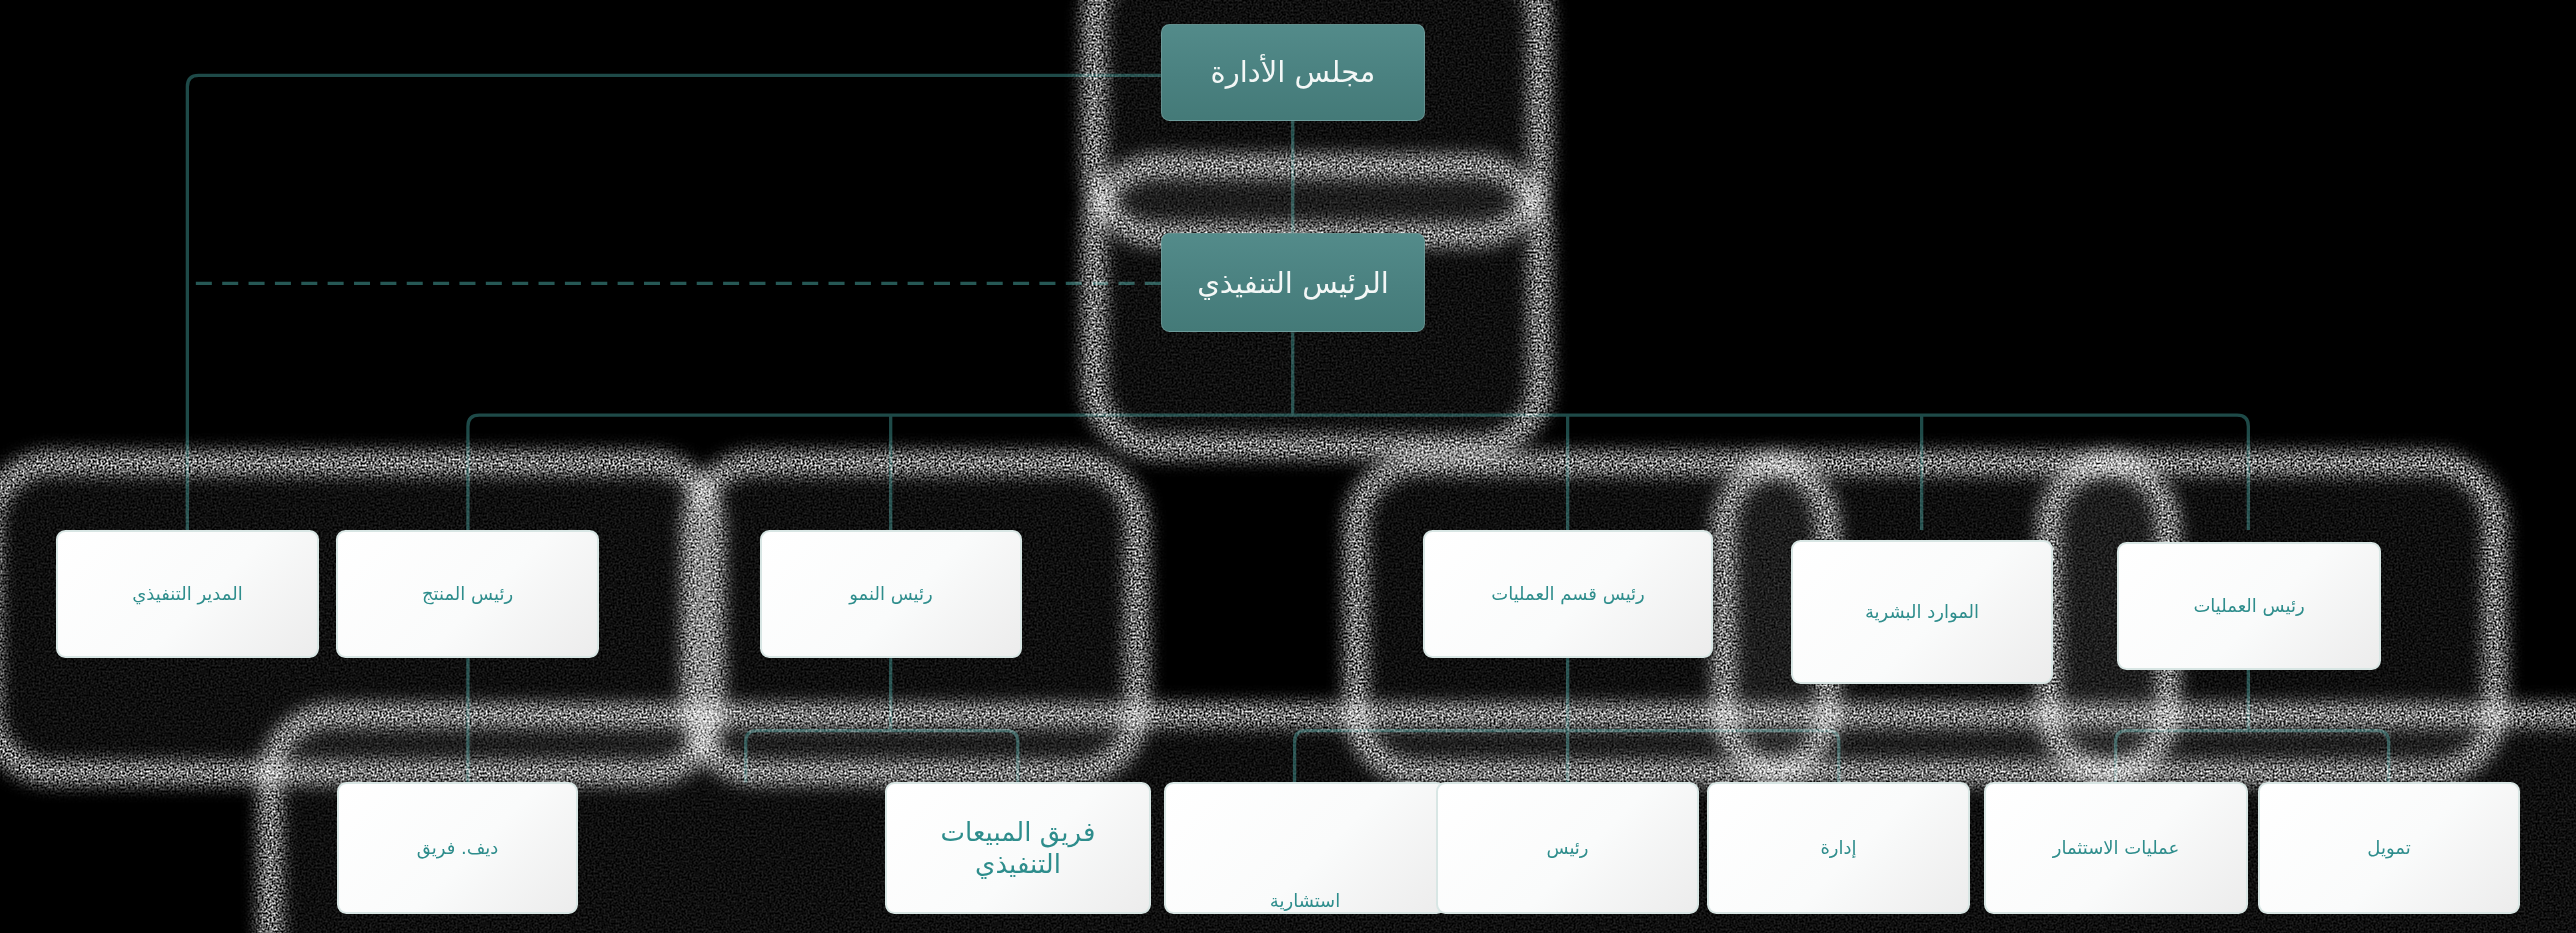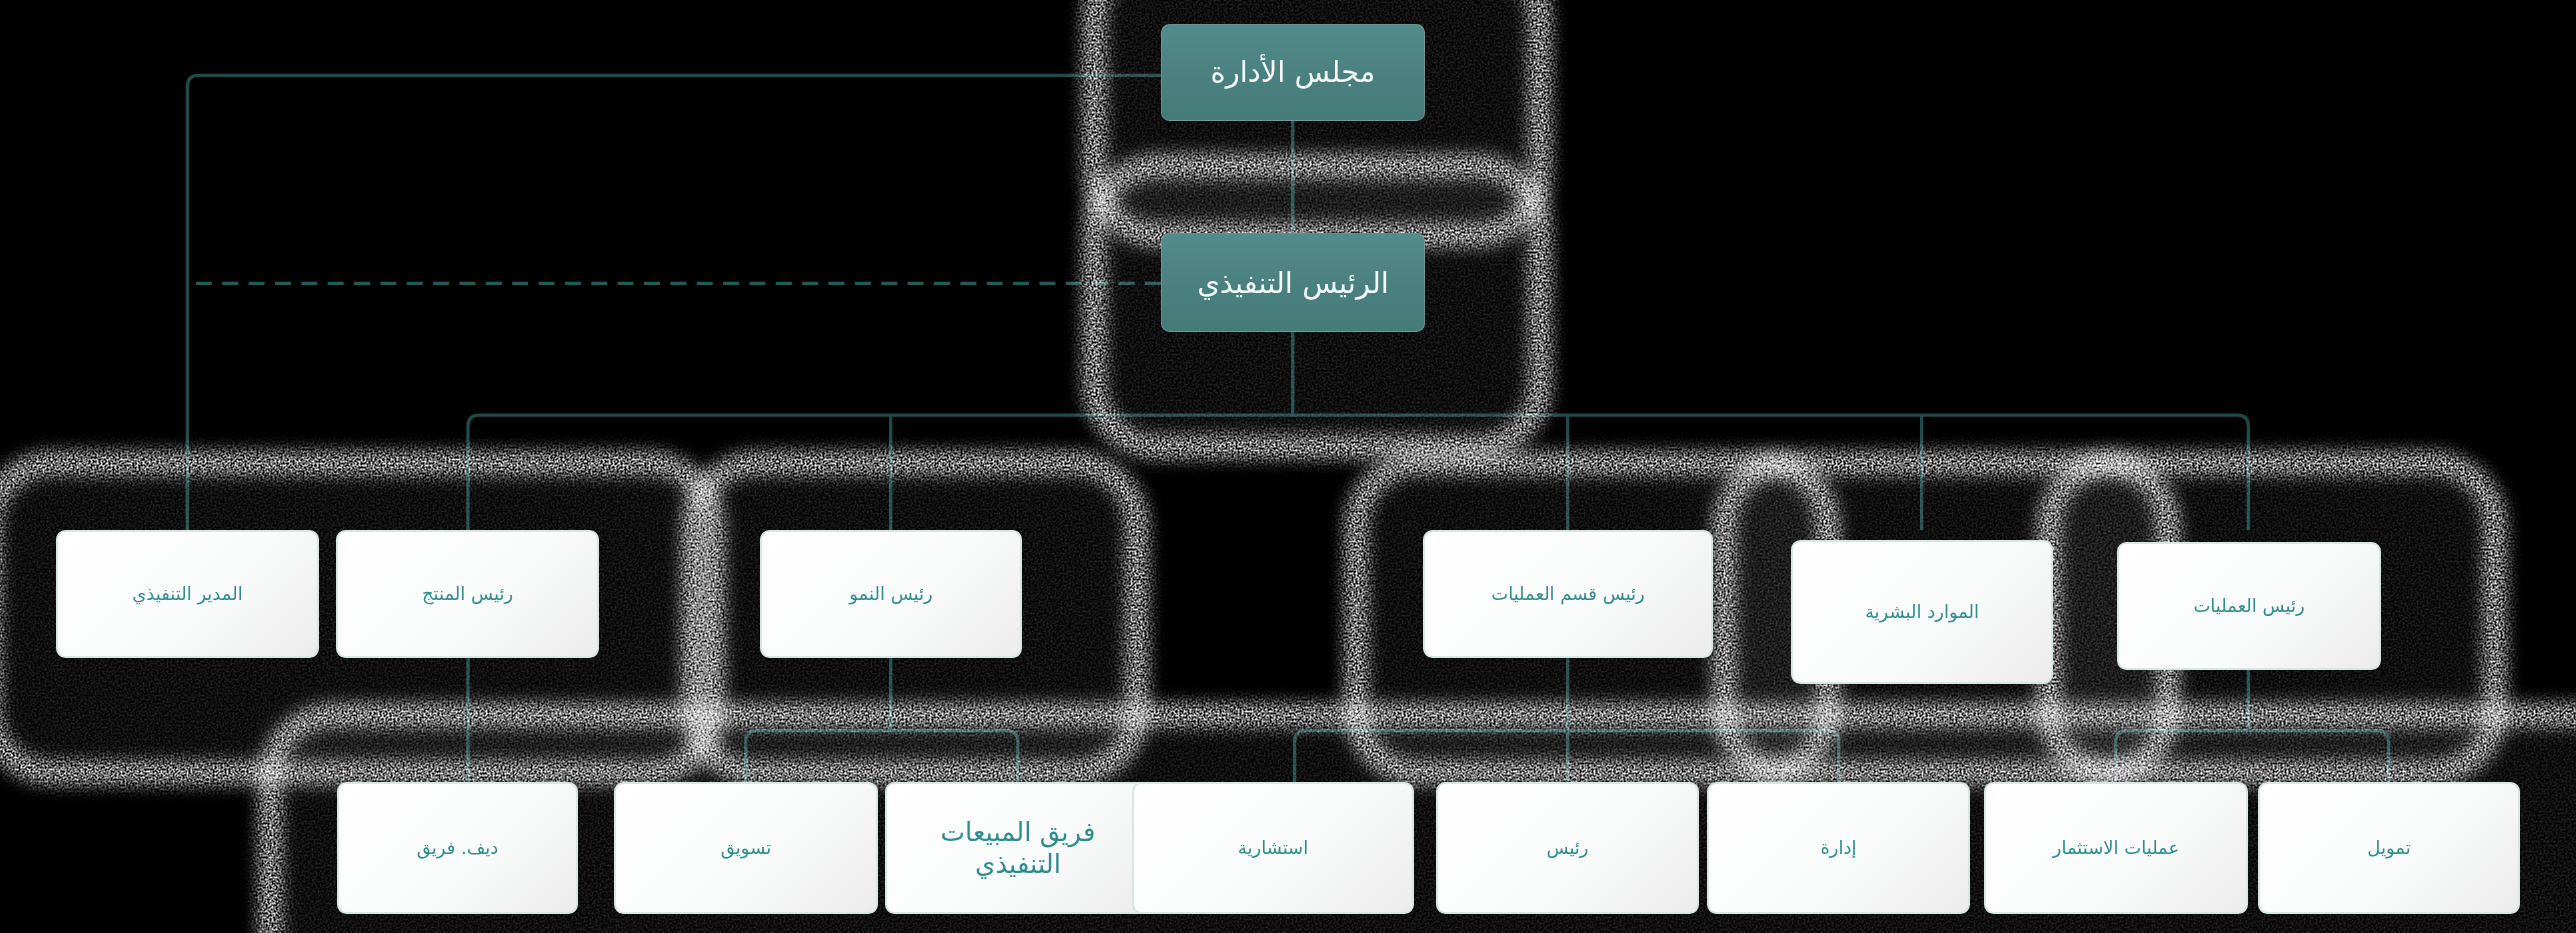--- a/index.html
+++ b/index.html
@@ -124,27 +124,24 @@
   <div class="node secondary" style="left:1791px;top:540px;width:262px;height:144px;">
     <span class="lbl">الموارد البشرية</span>
   </div>
   <div class="node secondary" style="left:2117px;top:530px;width:264px;height:128px;margin-top:12px;">
     <span class="lbl">رئيس العمليات</span>
   </div>
 
   <div class="node secondary" style="left:337px;top:782px;width:241px;height:132px;text-align:right;">
     <span class="lbl">ديف. فريق</span>
   </div>
-  <div class="node secondary" style="left:614px;top:782px;width:264px;height:132px;">
-    <span class="lbl">تسويق</span>
-  </div>
   <div class="node secondary" style="left:885px;top:782px;width:266px;height:132px;font-size:26px;">
     <span class="lbl">فريق المبيعات التنفيذي</span>
   </div>
-  <div class="node secondary" style="left:1132px;top:782px;width:282px;height:132px;">
+  <div class="node secondary" style="left:1164px;top:782px;width:282px;height:132px;align-items:flex-end;">
     <span class="lbl">استشارية</span>
   </div>
   <div class="node secondary" style="left:1436px;top:782px;width:263px;height:132px;">
     <span class="lbl">رئيس</span>
   </div>
   <div class="node secondary" style="left:1707px;top:782px;width:263px;height:132px;">
     <span class="lbl">إدارة</span>
   </div>
   <div class="node secondary" style="left:1984px;top:782px;width:264px;height:132px;">
     <span class="lbl">عمليات الاستثمار</span>

